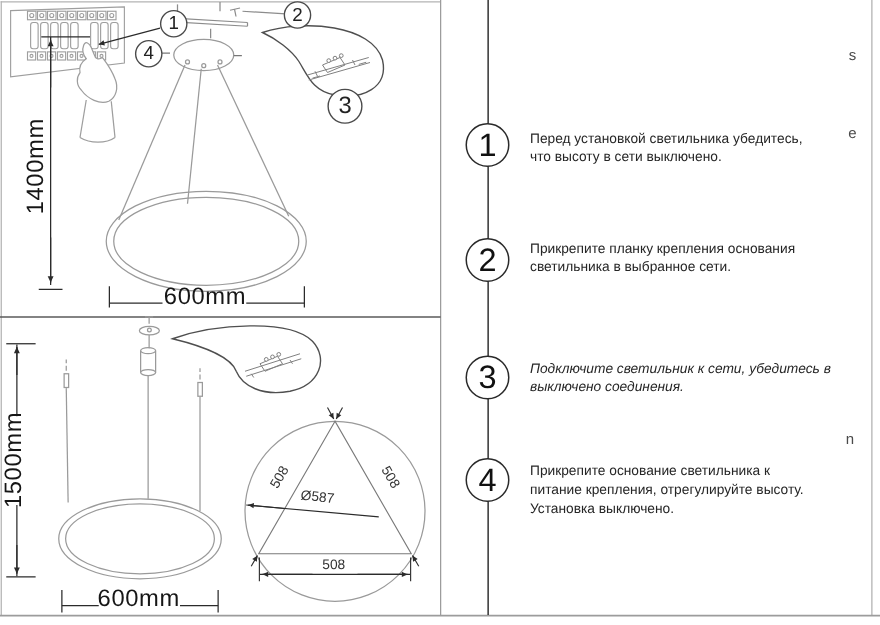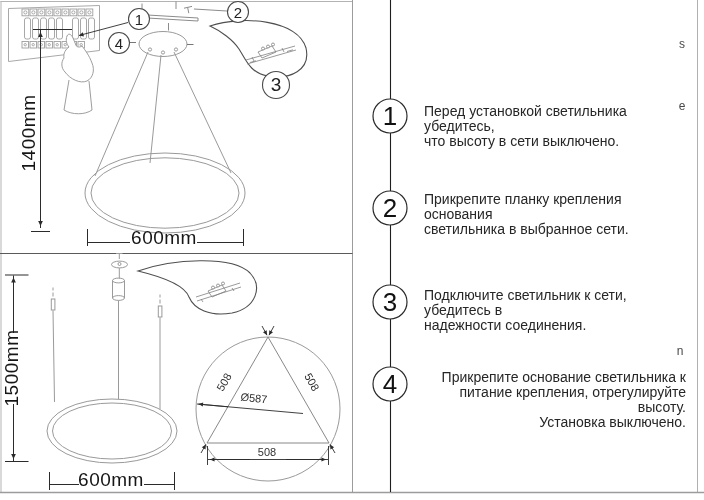--- a/index.html
+++ b/index.html
@@ -10,21 +10,21 @@
   .dim{font-size:19px;letter-spacing:0.5px;color:#161616;}
   .small-dim{font-size:11px;color:#333;}
   .callout-num{font-size:15px;color:#222;}
   .step-num{font-size:26px;color:#111;}
   .stray{font-size:12px;color:#4a4a4a;}
   .ctr{transform:translate(-50%,-50%);}
   .rot90{transform:translate(-50%,-50%) rotate(-90deg);}
   .rotL{transform:translate(-50%,-50%) rotate(-60deg);}
   .rotR{transform:translate(-50%,-50%) rotate(60deg);}
   .rotD{transform:translate(-50%,-50%) rotate(6deg);}
-  .step-text{position:absolute;width:262px;font-size:14px;line-height:15px;color:#262626;}
+  .step-text{position:absolute;width:262px;font-size:11px;line-height:15px;color:#262626;}
 </style>
 </head>
 <body>
 
 <div class="canvas">
 
   <svg width="704" height="500" viewBox="0 0 704 500">
     <defs>
       <marker id="arr" viewBox="0 0 10 10" refX="9.5" refY="5" markerWidth="8" markerHeight="5.6" orient="auto">
         <path d="M0.5,0.8 L9.5,5 L0.5,9.2 Z" fill="#2b2b2b"></path>
@@ -284,25 +284,25 @@
   <div class="txt step-num ctr" style="left:390px;top:384px;">4</div>
 
   <div class="step-text" style="left:424px;top:104px;">
     <div>Перед установкой светильника убедитесь,</div>
     <div>что высоту в сети выключено.</div>
   </div>
   <div class="step-text" style="left:424px;top:192px;">
     <div>Прикрепите планку крепления основания</div>
     <div>светильника в выбранное сети.</div>
   </div>
-  <div class="step-text" style="left:424px;top:288px;">
+  <div class="step-text" style="left:424px;top:288px;font-style:italic;">
     <div>Подключите светильник к сети, убедитесь в</div>
-    <div>надежности соединения.</div>
+    <div>выключено соединения.</div>
   </div>
-  <div class="step-text" style="left:424px;top:370px;text-align:right;">
+  <div class="step-text" style="left:424px;top:370px;">
     <div>Прикрепите основание светильника к</div>
     <div>питание крепления, отрегулируйте высоту.</div>
     <div>Установка выключено.</div>
   </div>
 
   <div class="txt stray ctr" style="left:682px;top:44px;">s</div>
   <div class="txt stray ctr" style="left:682px;top:106px;">e</div>
   <div class="txt stray ctr" style="left:680px;top:351px;">n</div>
 
 </div>

